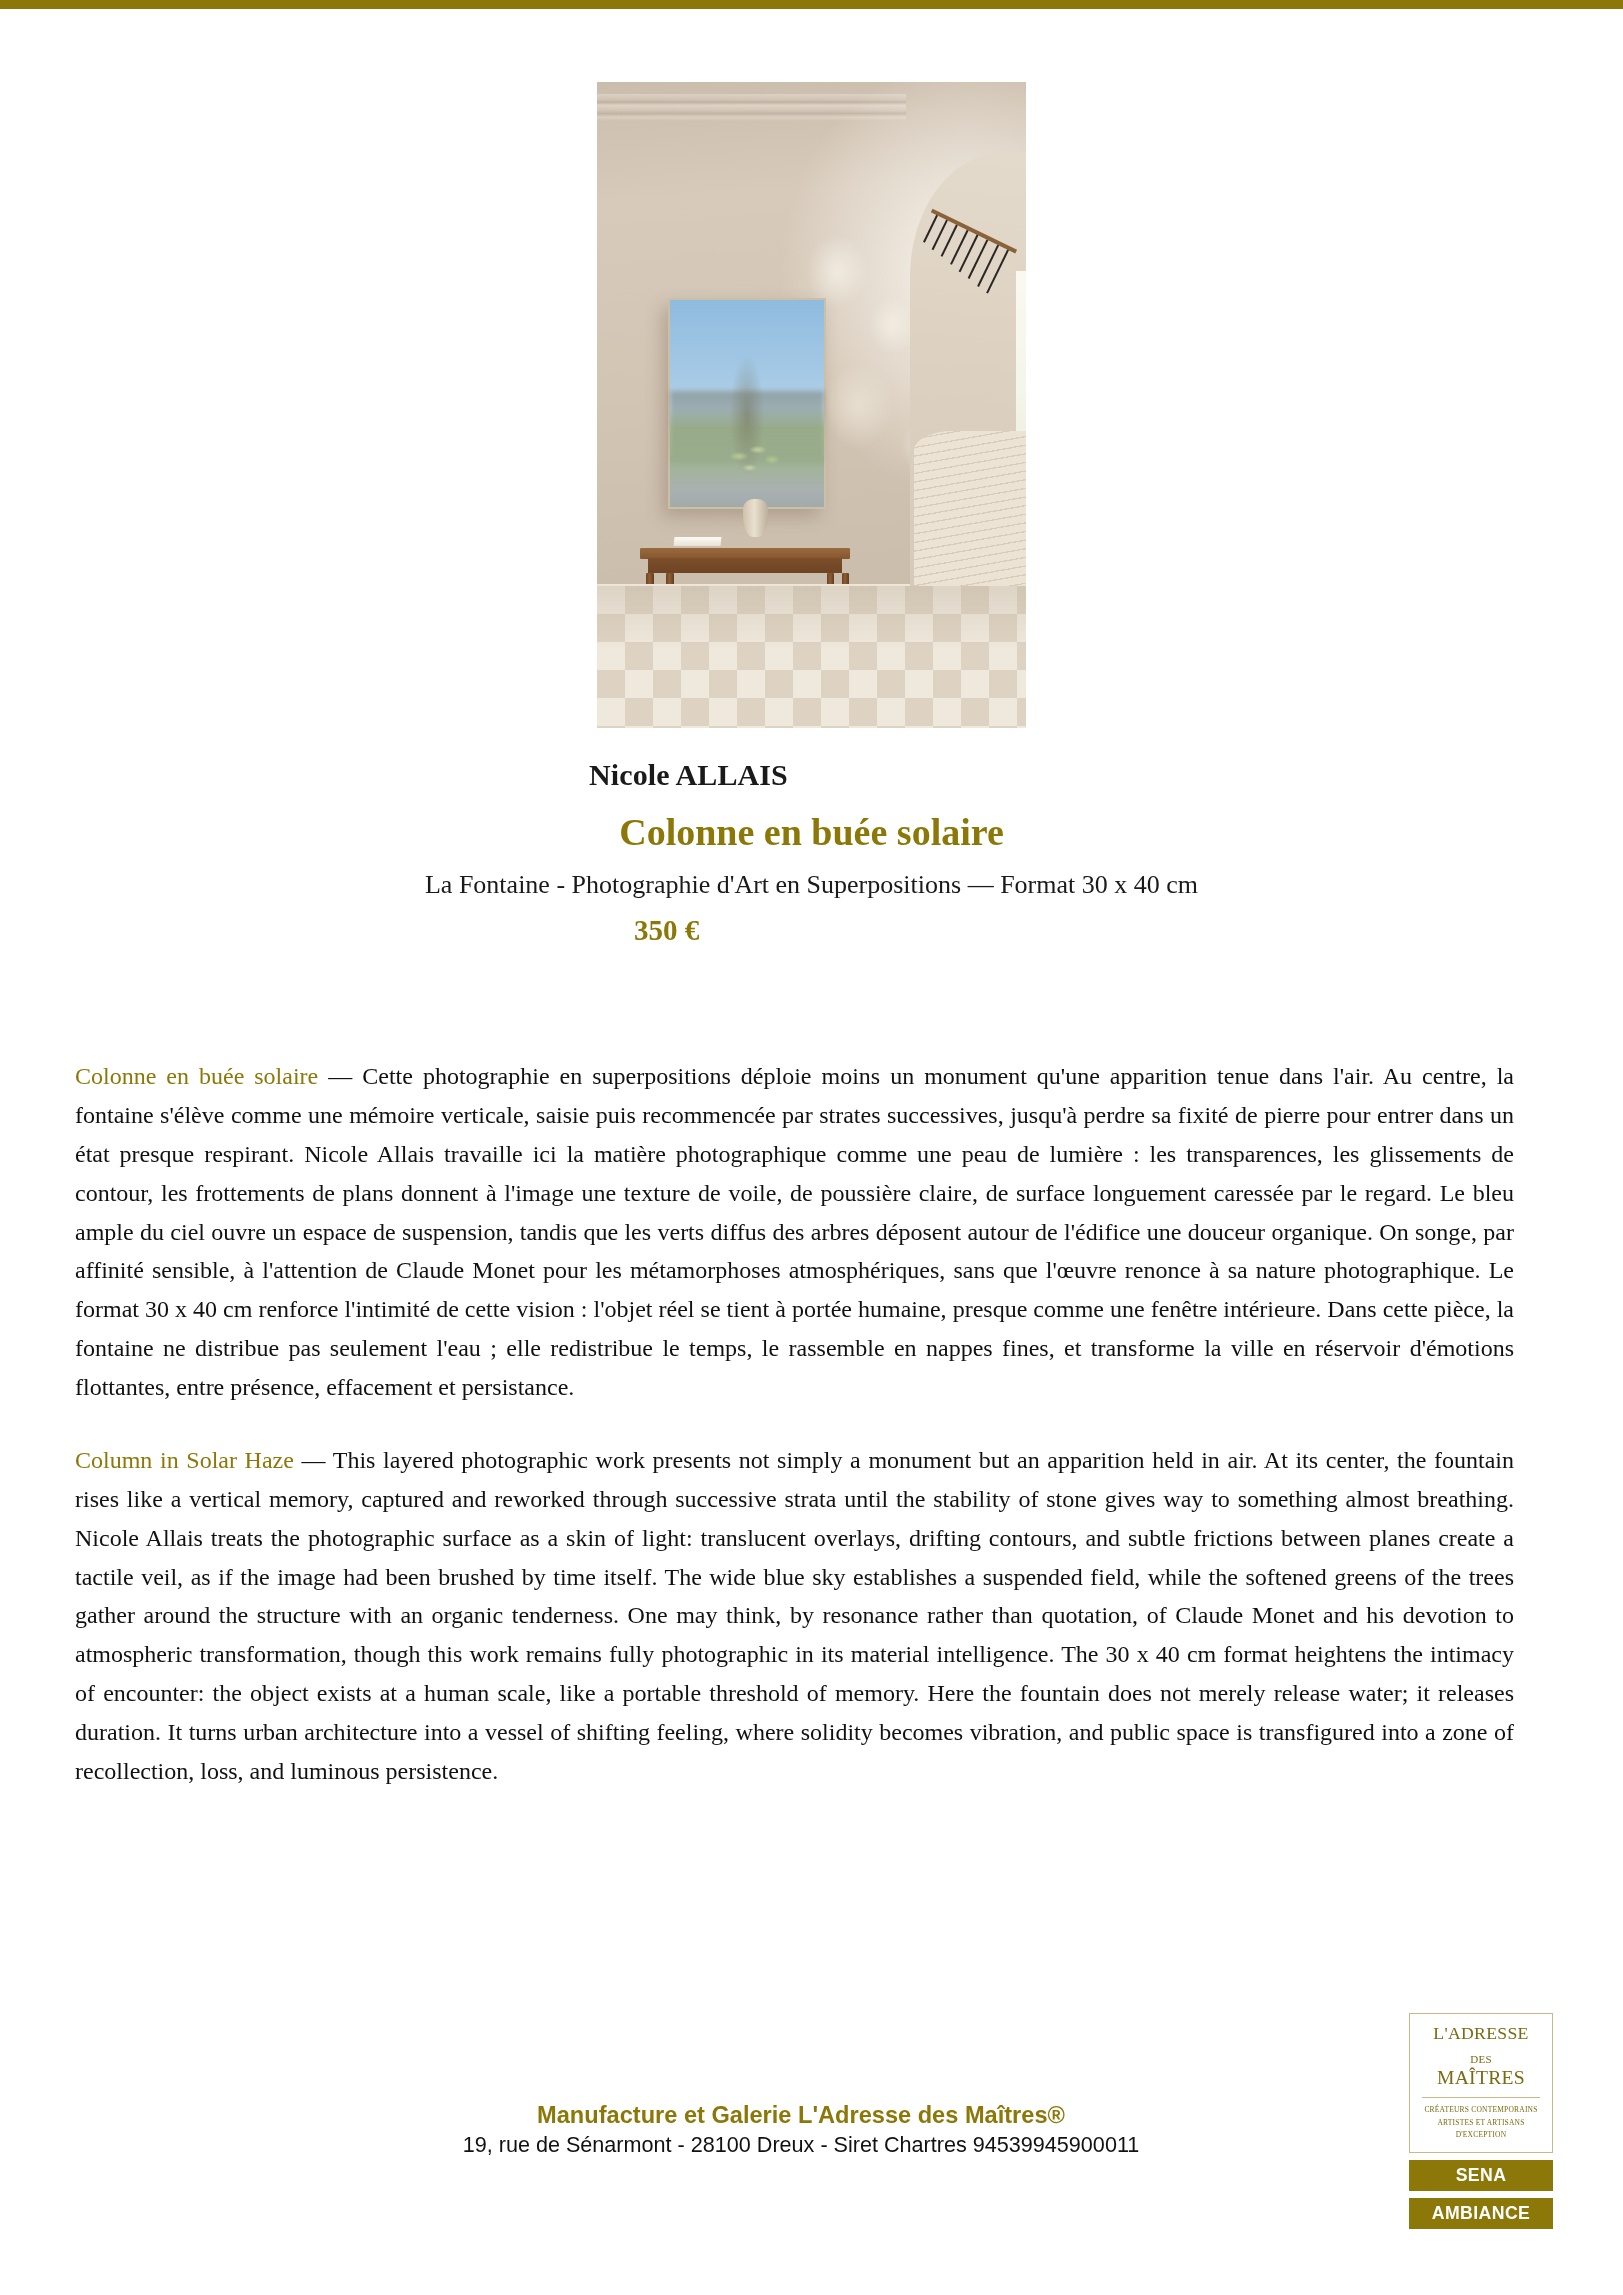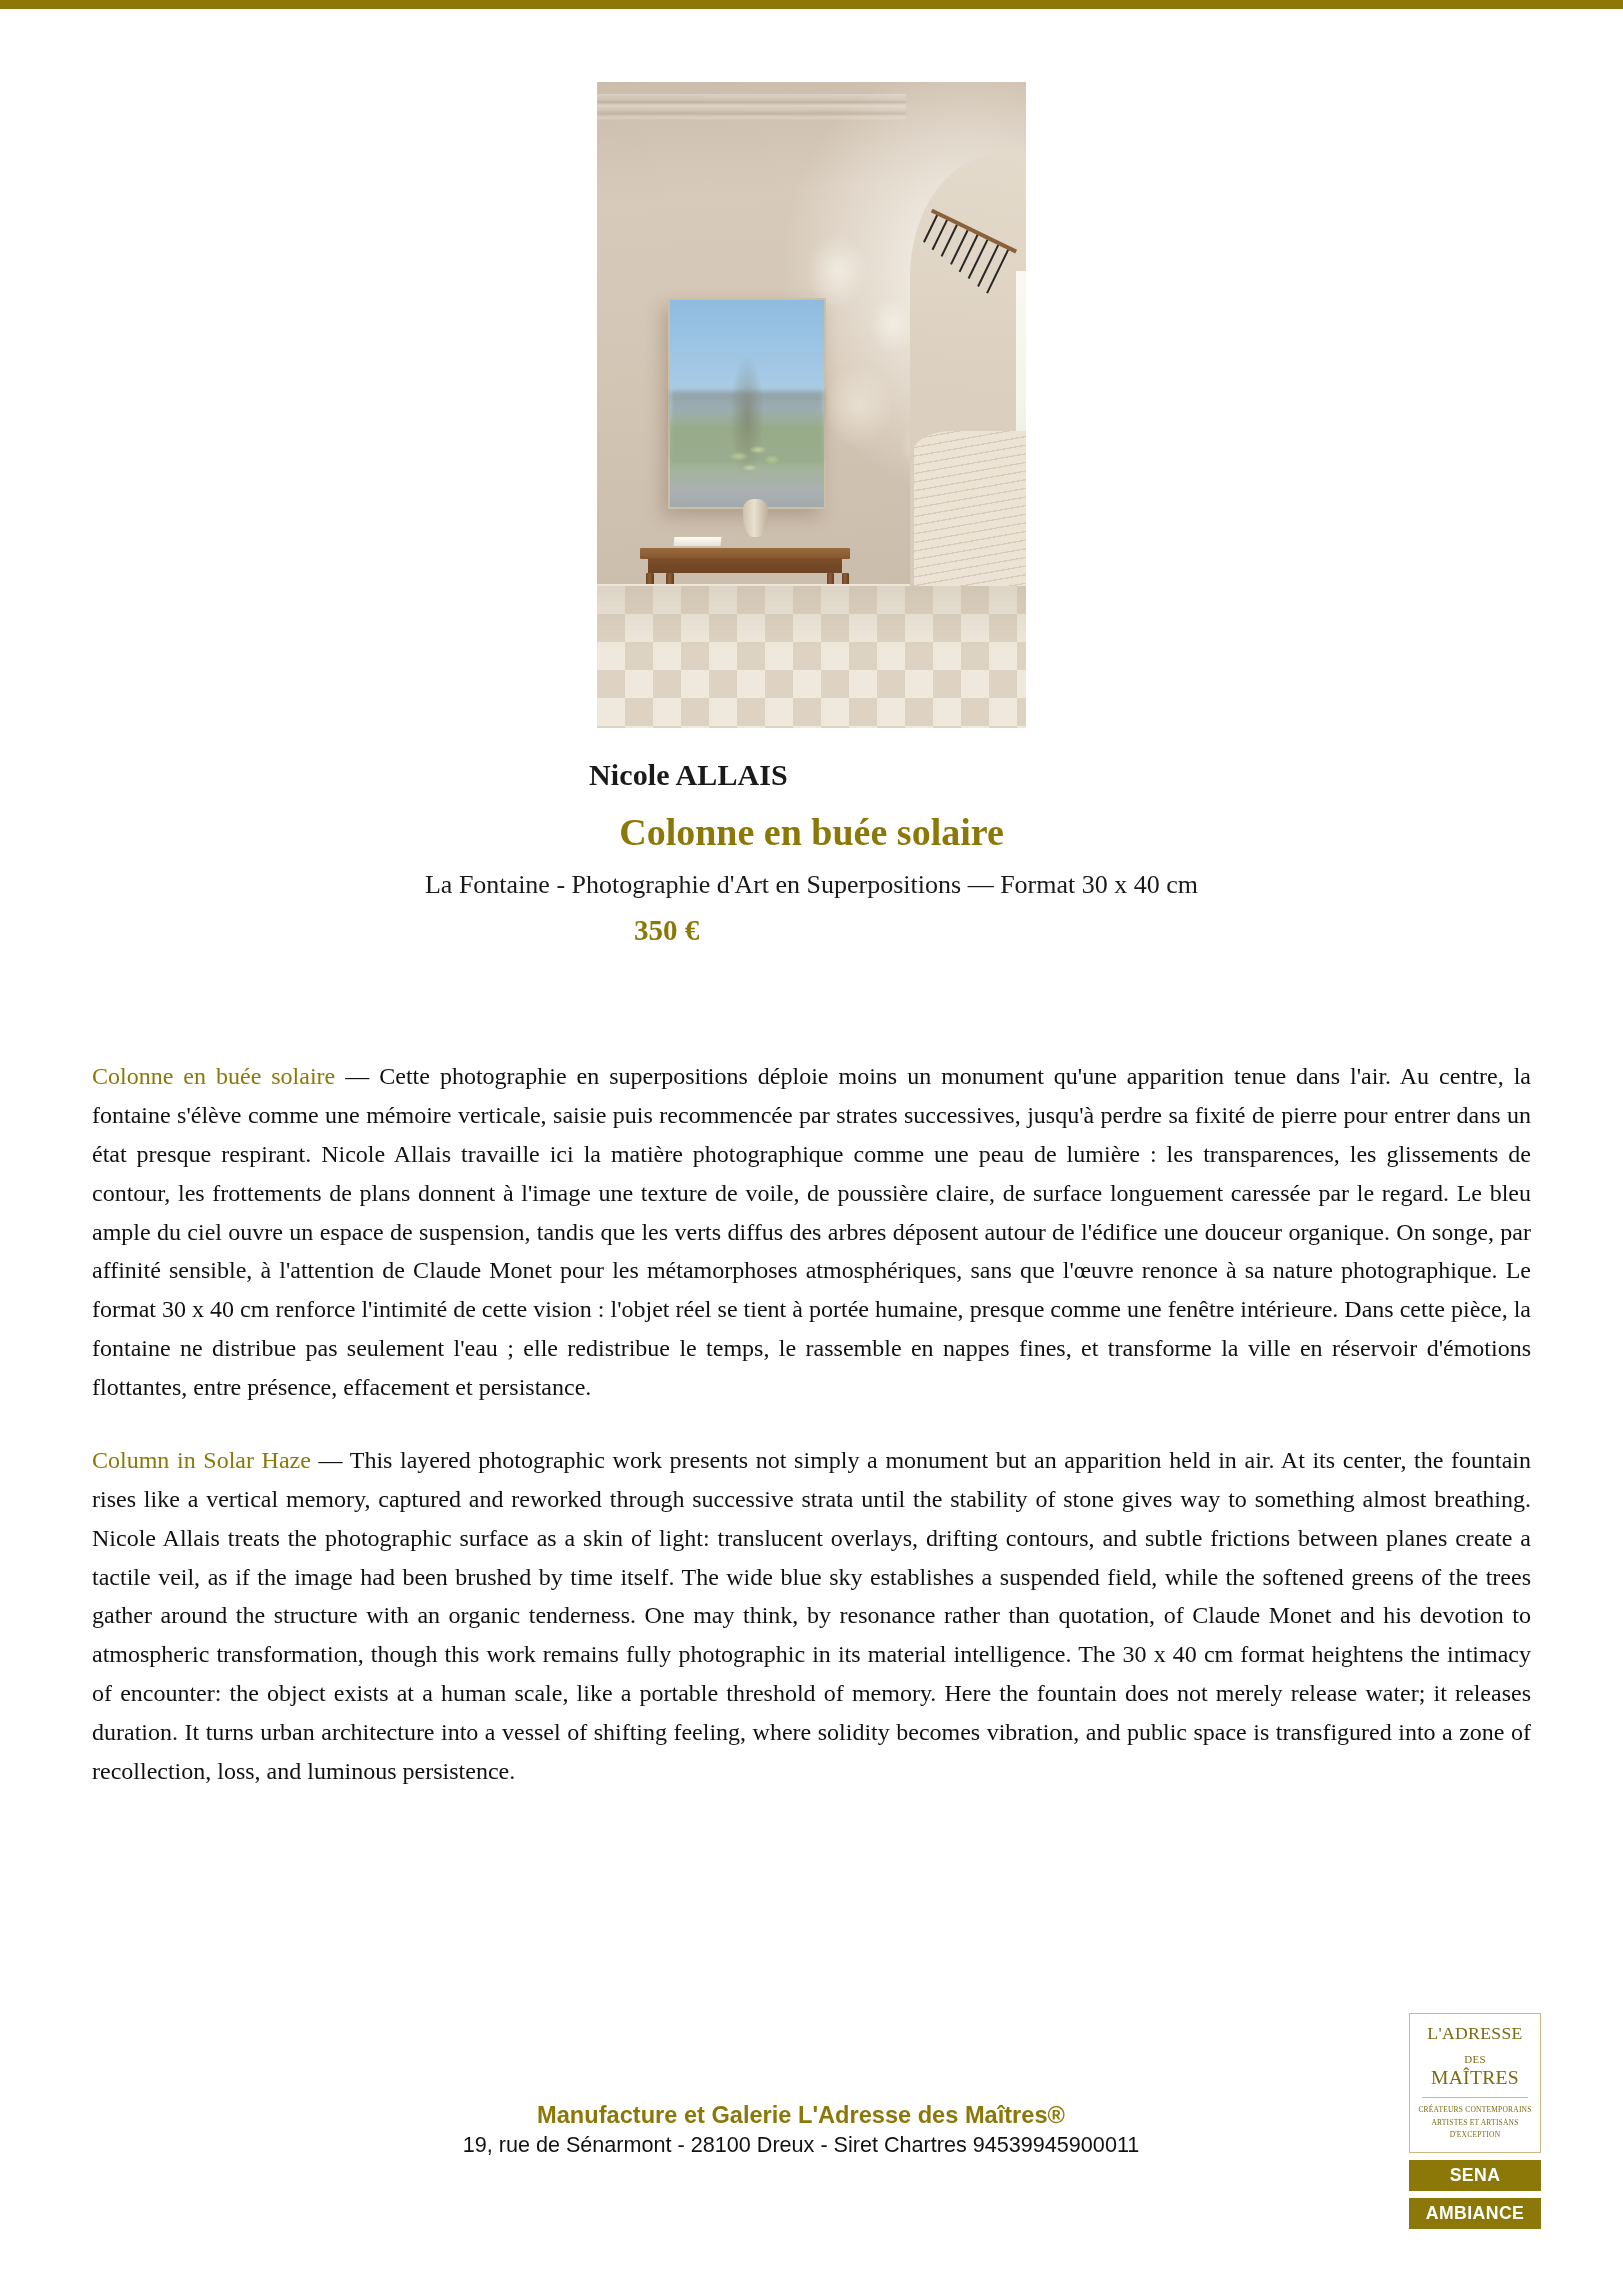--- a/index.html
+++ b/index.html
@@ -189,21 +189,21 @@
     position: absolute; left: 0; top: 914px; width: 1333px;
     text-align: center;
     font-size: 29px;
     font-weight: bold;
     color: #8C7808;
   }
 
   
   .body-copy {
     position: absolute;
-    left: 92px;
+    left: 75px;
     top: 1057px;
     width: 1439px;
   }
   .body-copy p {
     margin: 0 0 34px 0;
     font-size: 24px;
     line-height: 1.62;
     text-align: justify;
     text-justify: inter-word;
     color: #111111;
@@ -231,21 +231,21 @@
     color: #111111;
     font-size: 21.6px;
     line-height: 1.33;
   }
 
   
   .logo-block {
     position: absolute;
     left: 1409px;
     top: 2013px;
-    width: 132px;
+    width: 144px;
     text-align: center;
     font-family: "Liberation Serif", "DejaVu Serif", serif;
   }
   .logo-card {
     border: 1.3px solid #c9b98a;
     background: #ffffff;
     padding: 9.2px 5.2px 10.5px 5.2px;
   }
   .logo-l1 { font-size: 17.7px; color: #7a6a12; letter-spacing: 0.3px; }
   .logo-l2 { font-size: 11px; color: #7a6a12; margin-top: 9px; letter-spacing: 0.3px; }

